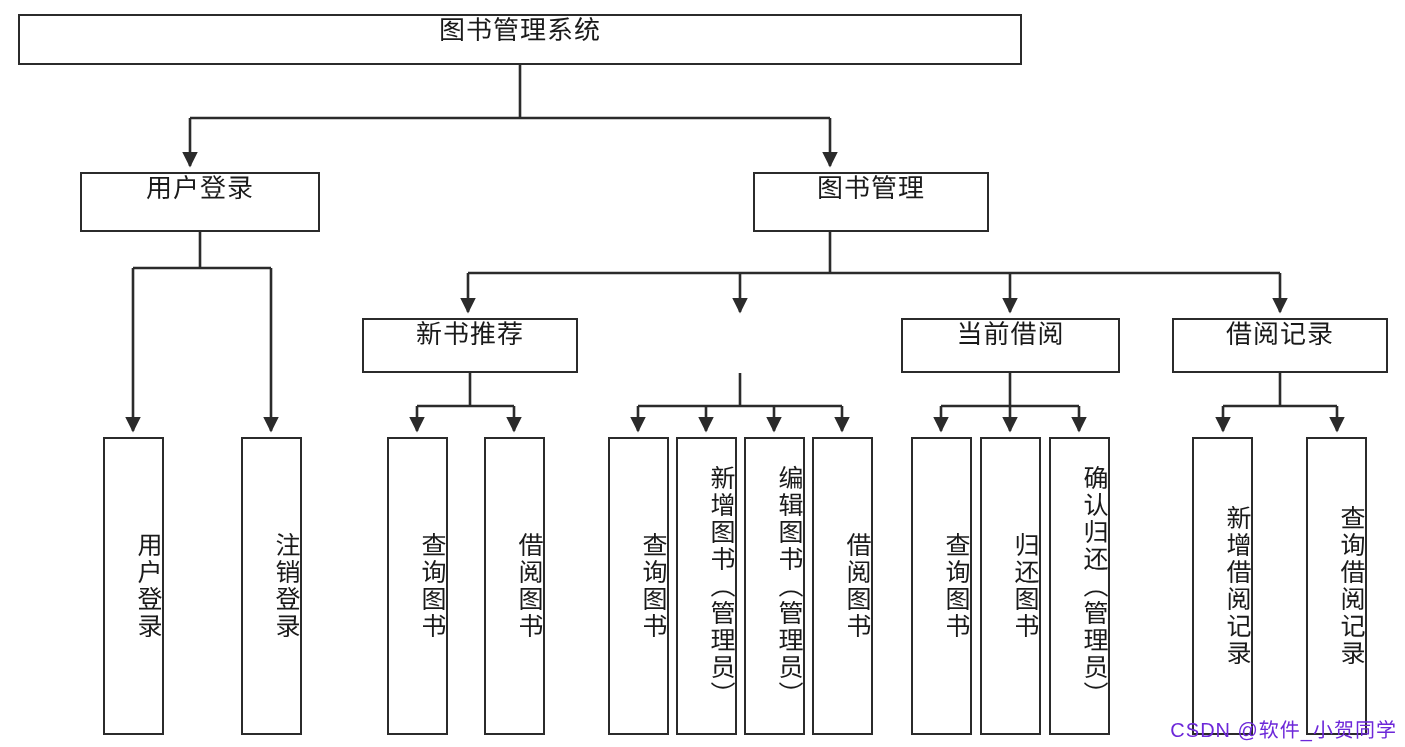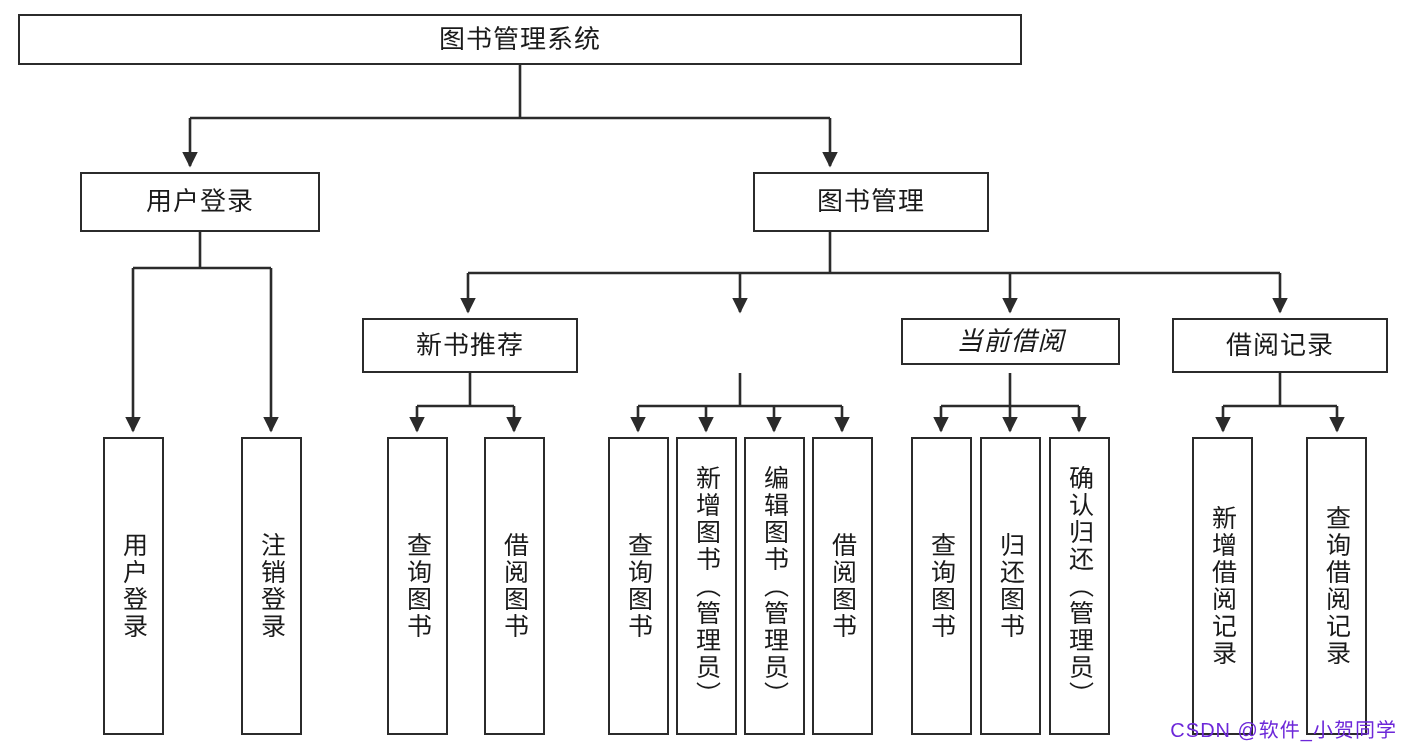--- a/index.html
+++ b/index.html
@@ -25,21 +25,21 @@
     width: 1405px;
     height: 747px;
     pointer-events: none;
   }
   .node {
     position: absolute;
     box-sizing: border-box;
     border: 2.5px solid #2b2b2b;
     background: #ffffff;
     display: flex;
-    align-items: center;
+    align-items: flex-start;
     justify-content: center;
     color: #1a1a1a;
     line-height: 1.12;
   }
   .node.horiz {
     font-size: 26px;
     letter-spacing: 1px;
   }
   .node.vert {
     writing-mode: vertical-rl;
@@ -128,21 +128,21 @@
   <div class="node horiz" style="left:80px; top:172px; width:240px; height:60px;">
     <span class="label">用户登录</span>
   </div>
   <div class="node horiz" style="left:753px; top:172px; width:236px; height:60px;">
     <span class="label">图书管理</span>
   </div>
 
   <div class="node horiz" style="left:362px; top:318px; width:216px; height:55px;">
     <span class="label">新书推荐</span>
   </div>
-  <div class="node horiz" style="left:901px; top:318px; width:219px; height:47px;font-style:italic;">
+  <div class="node horiz" style="left:901px; top:318px; width:219px; height:55px;">
     <span class="label">当前借阅</span>
   </div>
   <div class="node horiz" style="left:1172px; top:318px; width:216px; height:55px;">
     <span class="label">借阅记录</span>
   </div>
 
   <div class="node vert" style="left:103px; top:437px; width:61px; height:298px;">
     <span class="label">用户登录</span>
   </div>
   <div class="node vert" style="left:241px; top:437px; width:61px; height:298px;">

